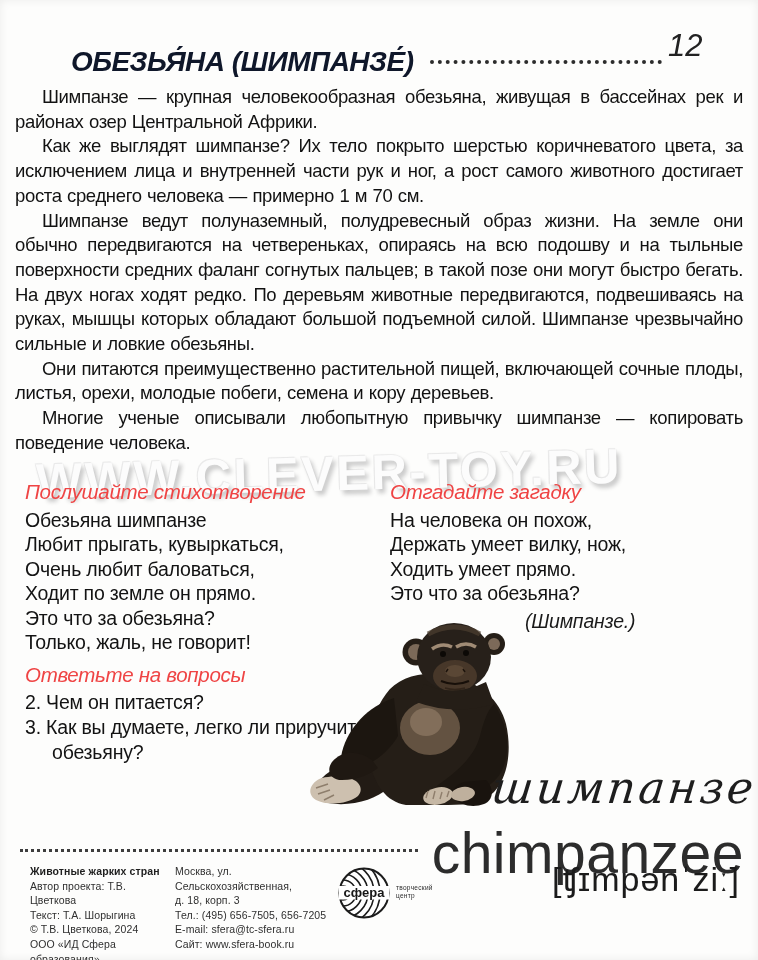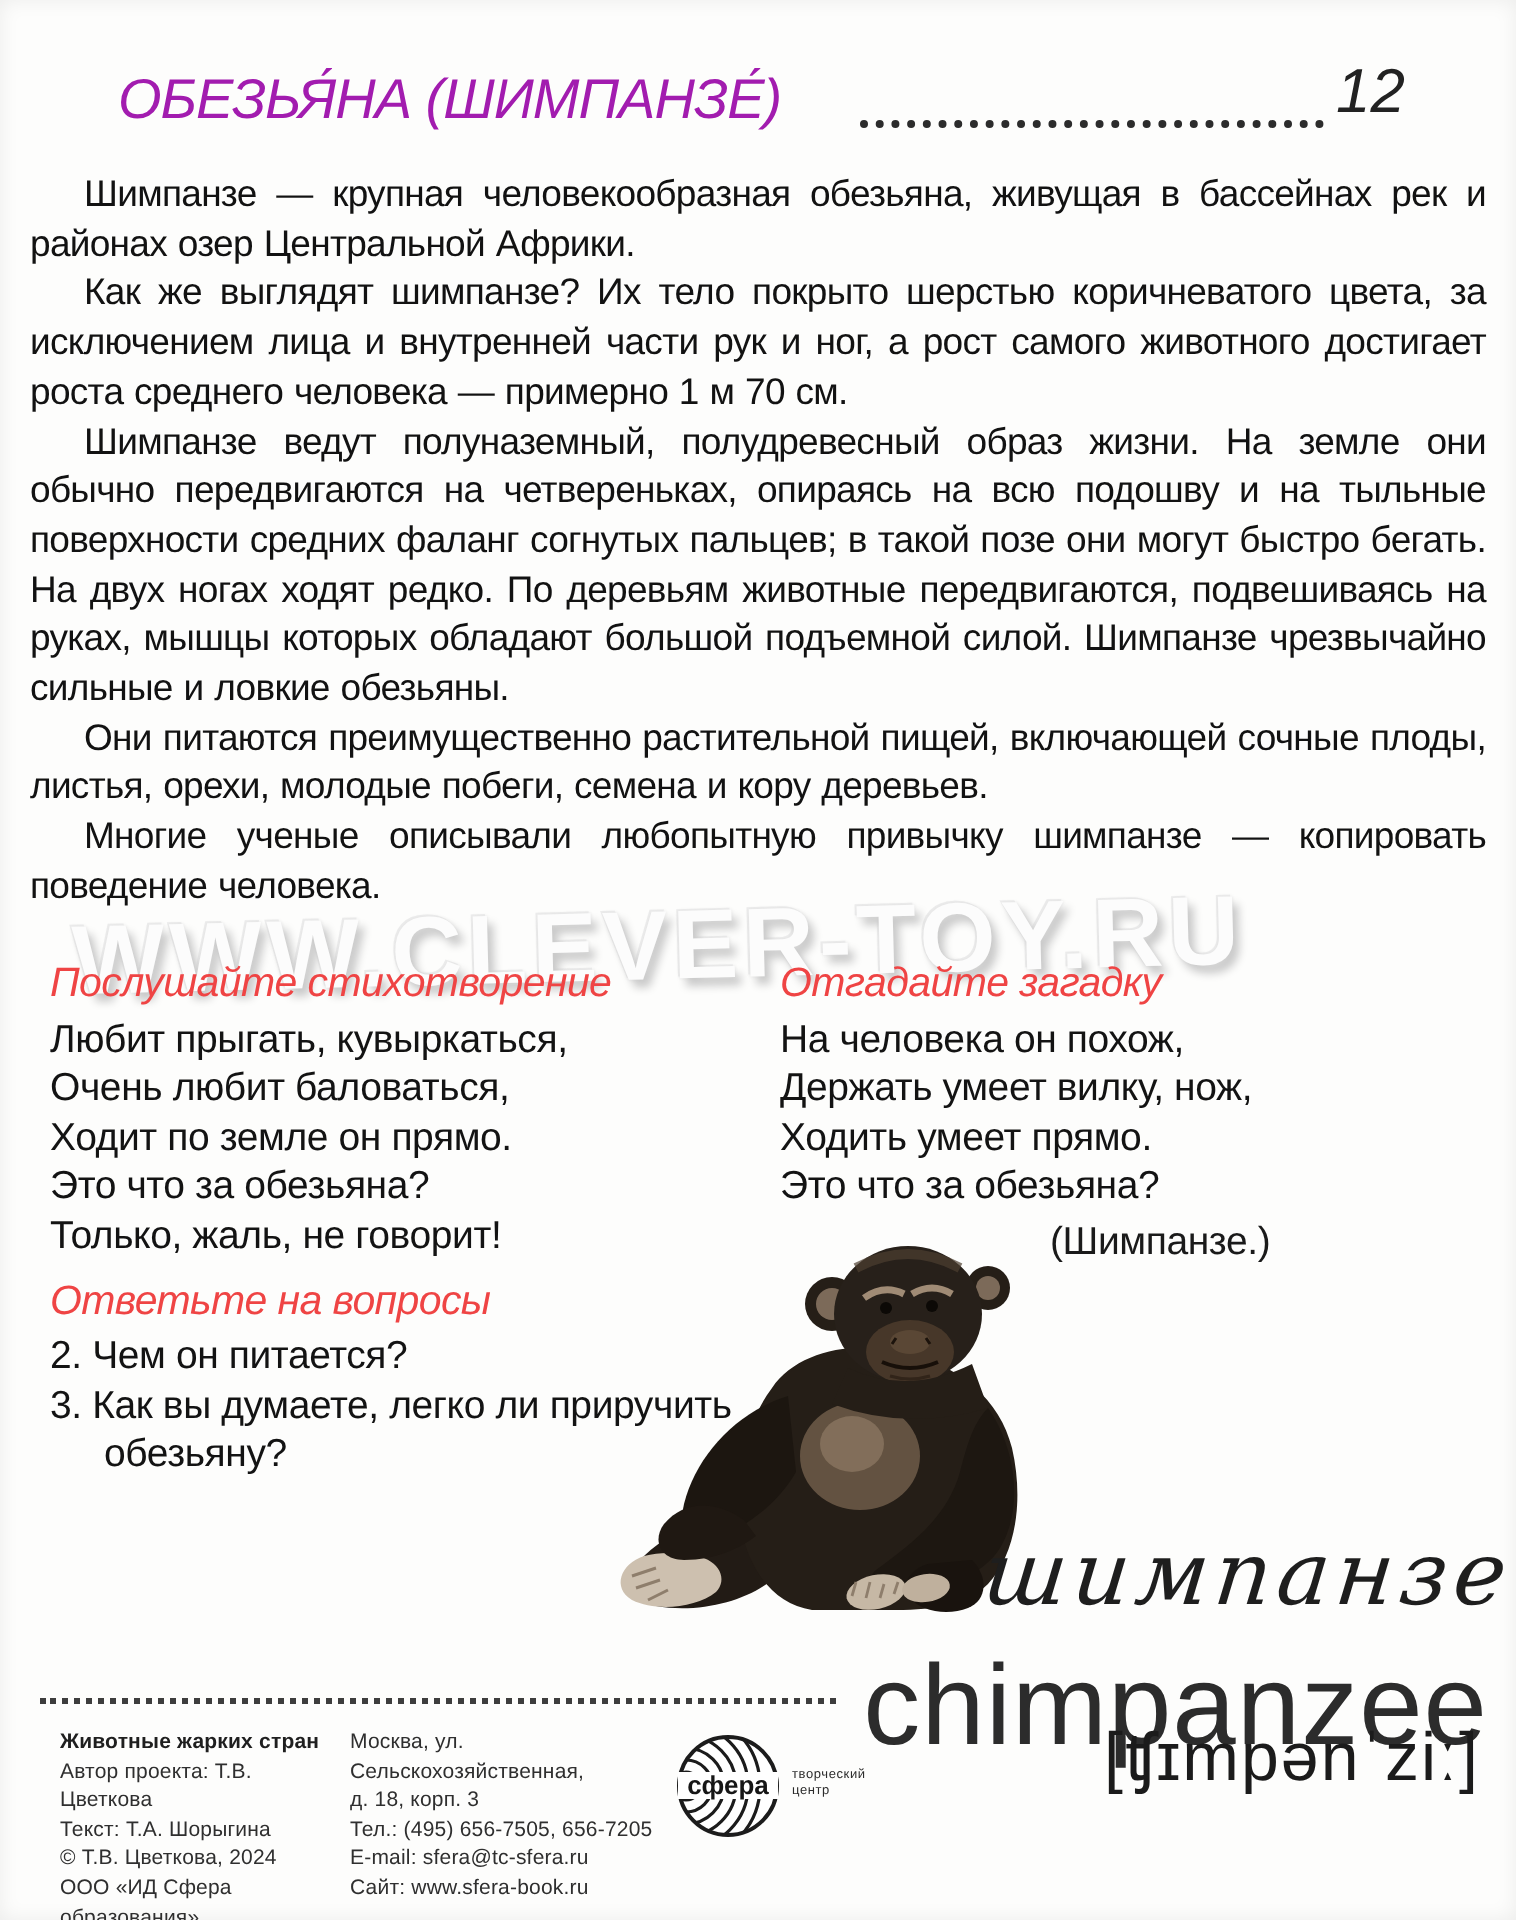--- a/index.html
+++ b/index.html
@@ -8,23 +8,23 @@
     width:758px;height:960px;
     background:#fdfdfc;
     overflow:hidden;
     font-family:"Liberation Sans",sans-serif;
     color:#141414;
     box-shadow:inset 0 0 10px rgba(0,0,0,.07);
     border-right:2px solid #e6e6e4;
   }
   
   .title{
-    position:absolute;left:55px;top:30px;margin:4px;
-    font-size:28px;font-weight:normal;font-style:italic;
-    letter-spacing:-0.5px;color:#a21caf;white-space:nowrap;z-index:2;
+    position:absolute;left:55px;top:30px;margin:16px;
+    font-size:28px;font-weight:bold;font-style:italic;
+    letter-spacing:-0.5px;color:#0f172a;white-space:nowrap;z-index:2;
   }
   .leader{
     position:absolute;left:430px;top:40px;width:232px;height:20px;
     border-bottom:4px dotted #2c2c2c;z-index:2;
   }
   .pagenum{
     position:absolute;left:668px;top:28px;
     font-size:31px;font-style:italic;color:#222;z-index:2;
   }
   
@@ -49,21 +49,21 @@
   .col-left{left:25px;}
   .col-right{left:390px;}
   .subhead{
     font-size:20.5px;font-weight:normal;font-style:italic;
     letter-spacing:-0.3px;color:#ef4444;margin:0 0 4px 0;
   }
   .verse div{
     font-size:19.5px;line-height:24.4px;letter-spacing:-0.2px;color:#131313;
   }
   .answer{
-    font-size:19.5px;color:#1a1a1a;
+    font-size:19.5px;font-style:italic;color:#1a1a1a;
     padding-left:135px;margin-top:4px;letter-spacing:-0.2px;
   }
   .q-head{margin-top:9px;margin-bottom:3px;}
   .questions div{
     font-size:19.5px;line-height:24.6px;letter-spacing:-0.2px;color:#131313;
     padding-left:27px;text-indent:-27px;
   }
   
   .chimp{position:absolute;left:298px;top:612px;z-index:2;}
   
@@ -114,20 +114,21 @@
     <p>Шимпанзе — крупная человекообразная обезьяна, живущая в бассейнах рек и районах озер Центральной Африки.</p>
     <p>Как же выглядят шимпанзе? Их тело покрыто шерстью коричневатого цвета, за исключением лица и внутренней части рук и ног, а рост самого животного достигает роста среднего человека — примерно 1 м 70 см.</p>
     <p>Шимпанзе ведут полуназемный, полудревесный образ жизни. На земле они обычно передвигаются на четвереньках, опираясь на всю подошву и на тыльные поверхности средних фаланг согнутых пальцев; в такой позе они могут быстро бегать. На двух ногах ходят редко. По деревьям животные передвигаются, подвешиваясь на руках, мышцы которых обладают большой подъемной силой. Шимпанзе чрезвычайно сильные и ловкие обезьяны.</p>
     <p>Они питаются преимущественно растительной пищей, включающей сочные плоды, листья, орехи, молодые побеги, семена и кору деревьев.</p>
     <p>Многие ученые описывали любопытную привычку шимпанзе — копировать поведение человека.</p>
   </div>
 
   <div class="col col-left">
     <div class="subhead">Послушайте стихотворение</div>
     <div class="verse">
+      <div>Обезьяна шимпанзе</div>
       <div>Любит прыгать, кувыркаться,</div>
       <div>Очень любит баловаться,</div>
       <div>Ходит по земле он прямо.</div>
       <div>Это что за обезьяна?</div>
       <div>Только, жаль, не говорит!</div>
     </div>
     <div class="subhead q-head">Ответьте на вопросы</div>
     <div class="questions">
       <div>2. Чем он питается?</div>
       <div>3. Как вы думаете, легко ли приручить обезьяну?</div>

